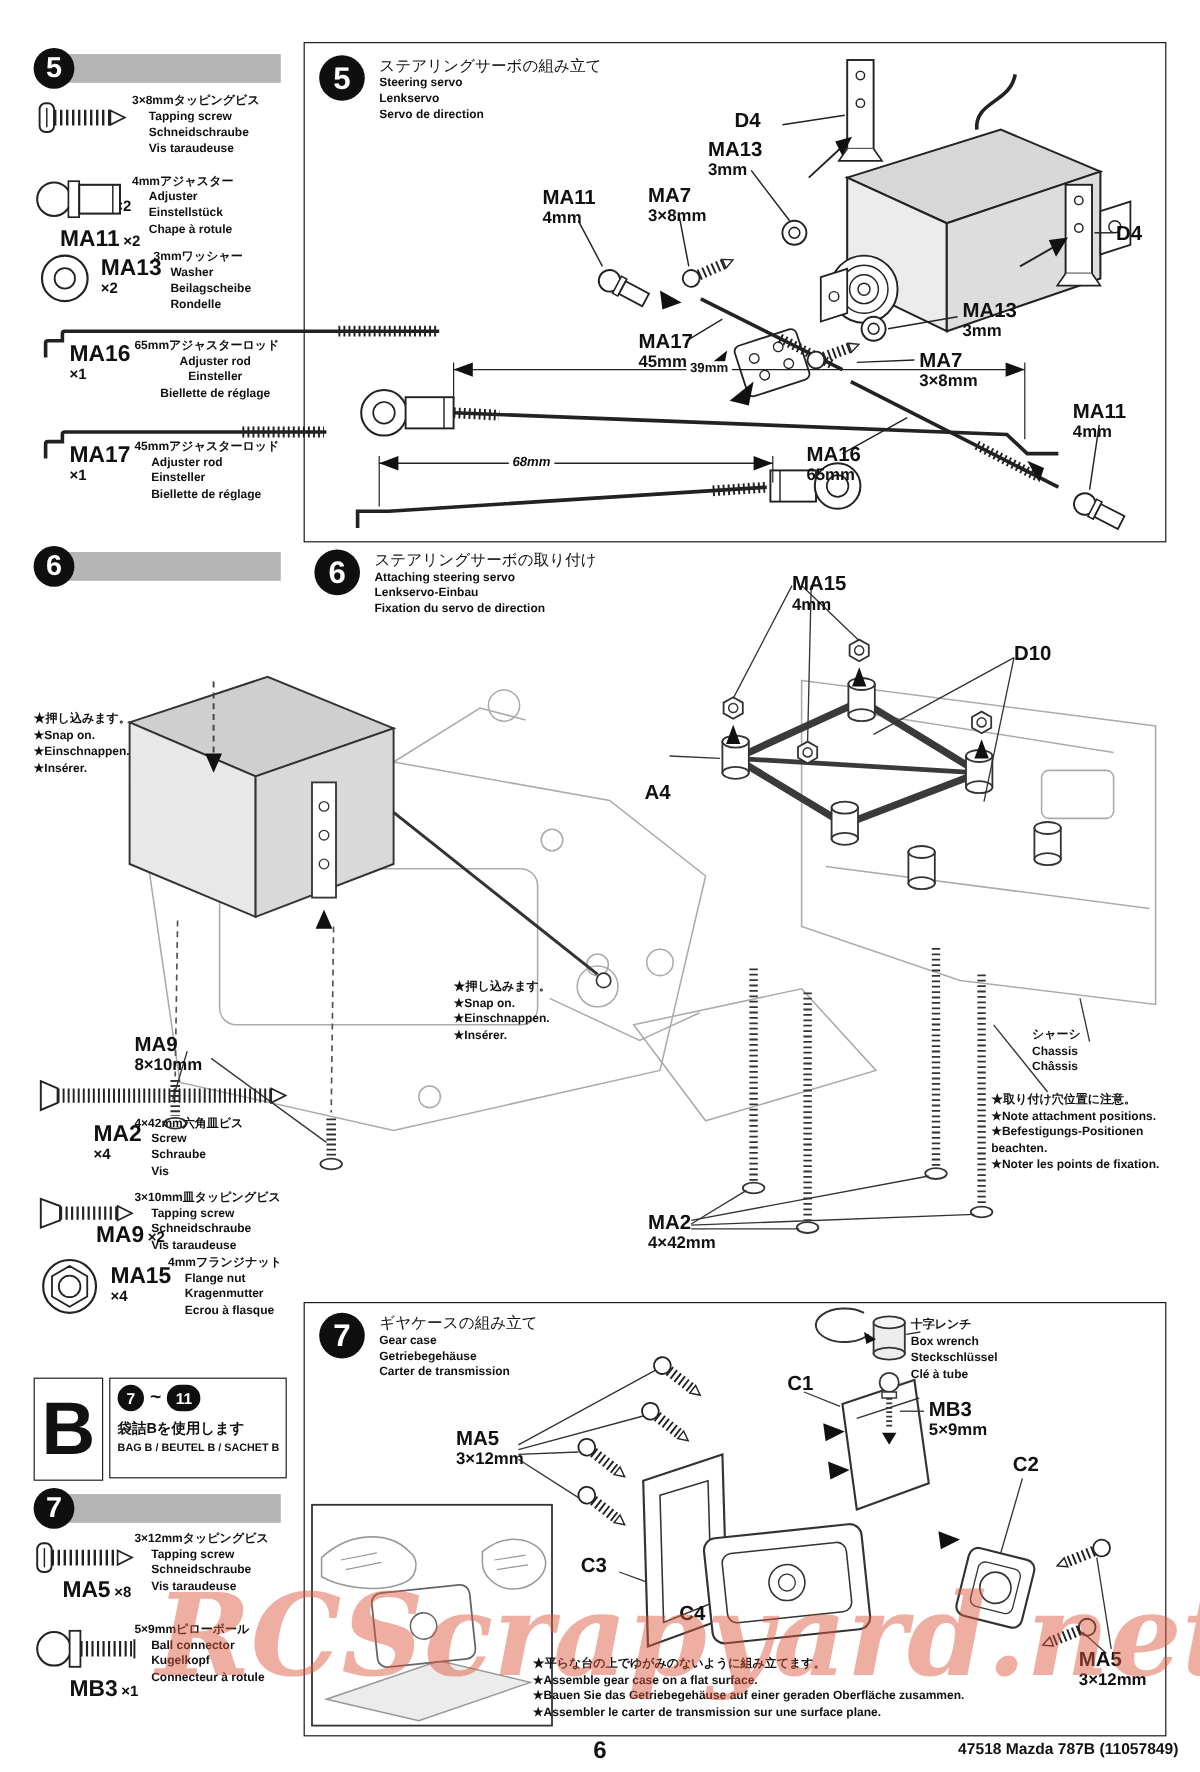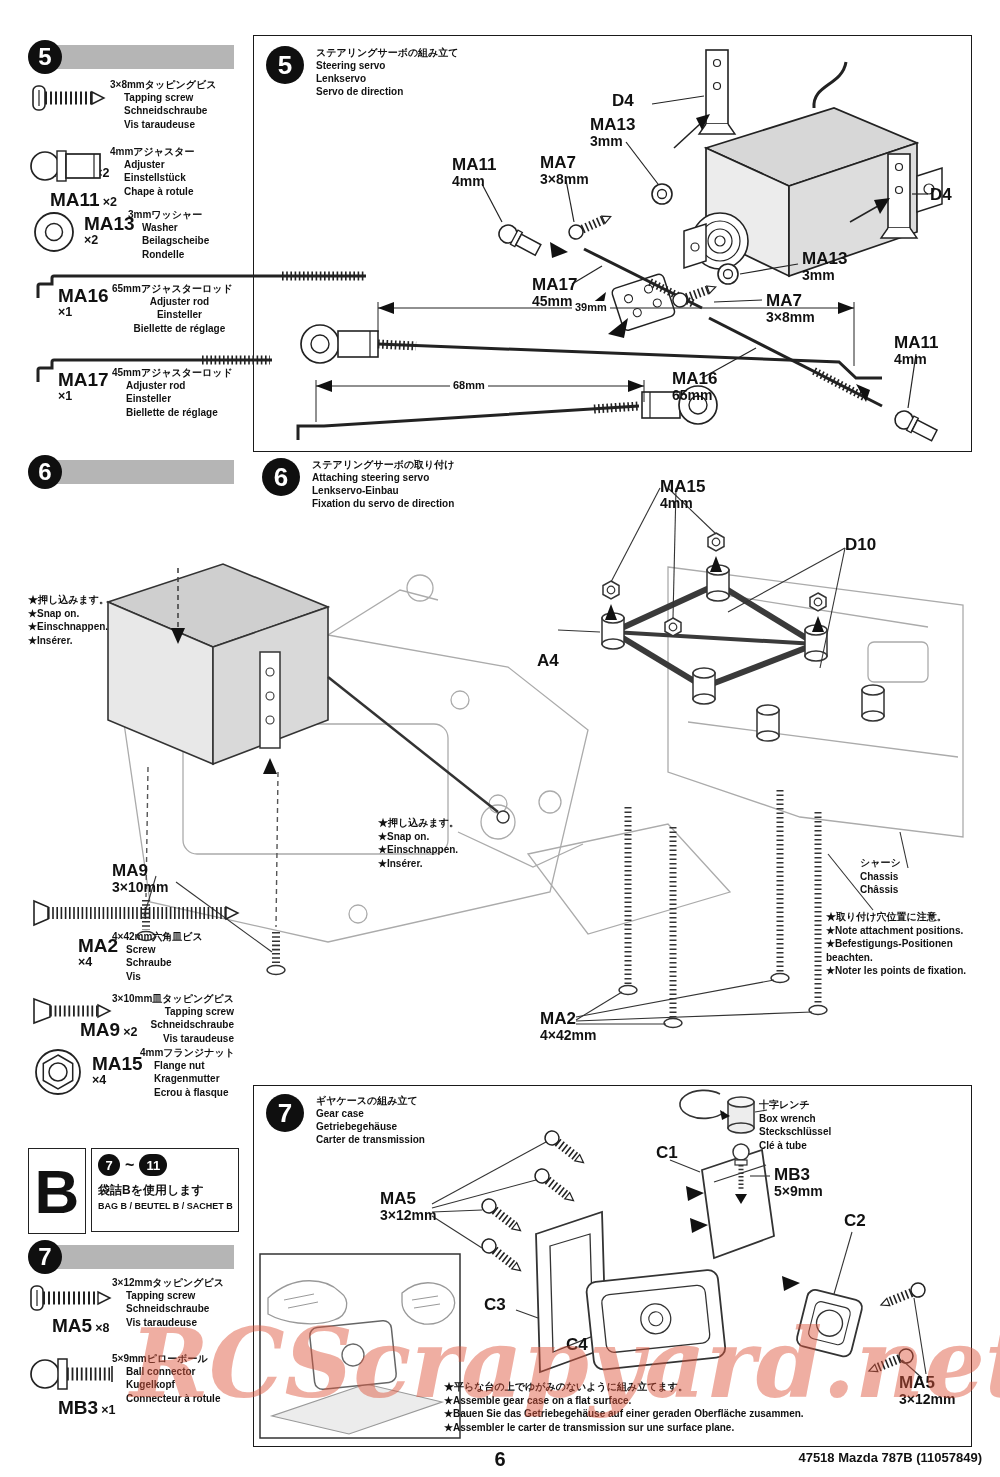--- a/index.html
+++ b/index.html
@@ -18,21 +18,21 @@
   .pid .qty.stack{display:block;}
   .pid .qty.inline{margin-left:3px;}
   .desc{position:absolute;font-size:10px;font-weight:bold;line-height:1.32;white-space:nowrap;}
   .desc .sub{padding-left:14px;}
   .call{position:absolute;font-weight:bold;font-size:17px;line-height:1.05;white-space:nowrap;}
   .call .sz{display:block;font-size:14px;}
   .note{position:absolute;font-size:10px;font-weight:bold;line-height:1.35;}
   .secbox{position:absolute;border:1.6px solid #1a1a1a;background:#fff;}
   .sec-head{position:absolute;display:flex;gap:12px;align-items:flex-start;}
   .sec-head .ncirc{position:static;flex:0 0 auto;}
-  .t-ja{font-size:10px;font-weight:bold;}
+  .t-ja{font-size:13px;font-weight:normal;}
   .t-sub{font-size:10px;font-weight:bold;line-height:1.28;}
   .dim{position:absolute;font-weight:bold;font-size:11px;background:#fff;padding:0 3px;}
   .wm{position:absolute;font-family:"DejaVu Serif",serif;font-style:italic;font-weight:bold;
       color:rgba(222,85,60,0.48);z-index:60;pointer-events:none;white-space:nowrap;font-size:95px;}
   .bag{position:absolute;display:flex;gap:5px;}
   .bag-letter{width:56px;height:84px;border:1.6px solid #222;display:flex;align-items:center;justify-content:center;
               font-size:62px;font-weight:bold;}
   .bag-info{width:148px;height:84px;border:1.6px solid #222;padding:5px 6px;box-sizing:border-box;}
   .bag-range{display:flex;align-items:center;gap:5px;font-weight:bold;font-size:16px;}
   .bag-ja{font-size:12px;font-weight:bold;margin-top:6px;white-space:nowrap;}
@@ -239,21 +239,21 @@
     <div class="call" style="left:676px;top:150px;"><span>D4</span></div>
     <div class="call" style="left:336px;top:80px;"><span>MA13</span><span class="sz">3mm</span></div>
     <div class="call" style="left:286px;top:118px;"><span>MA7</span><span class="sz">3×8mm</span></div>
     <div class="call" style="left:198px;top:120px;"><span>MA11</span><span class="sz">4mm</span></div>
     <div class="call" style="left:548px;top:214px;"><span>MA13</span><span class="sz">3mm</span></div>
     <div class="call" style="left:512px;top:256px;"><span>MA7</span><span class="sz">3×8mm</span></div>
     <div class="call" style="left:278px;top:240px;"><span>MA17</span><span class="sz">45mm</span></div>
     <div class="call" style="left:418px;top:334px;"><span>MA16</span><span class="sz">65mm</span></div>
     <div class="call" style="left:640px;top:298px;"><span>MA11</span><span class="sz">4mm</span></div>
     <div class="dim" style="left:318px;top:265px;">39mm</div>
-    <div class="dim" style="left:196px;top:343px;">68mm</div>
+    <div class="dim" style="left:170px;top:343px;font-style:italic;">68mm</div>
   </div>
 
   <div class="side-bar" style="left:42px;top:460px;width:192px;"></div>
   <div class="ncirc md" style="left:28px;top:455px;">6</div>
 
   <div class="sec-head" style="left:262px;top:458px;">
     <div class="ncirc lg">6</div>
     <div>
       <div class="t-ja">ステアリングサーボの取り付け</div>
       <div class="t-sub">Attaching steering servo</div>
@@ -375,21 +375,21 @@
       <div>★Snap on.</div>
     <div>★Einschnappen.</div>
       <div>★Insérer.</div>
   </div>
   <div class="note" style="left:378px;top:816px;width:130px;">
     <div>★押し込みます。</div>
       <div>★Snap on.</div>
     <div>★Einschnappen.</div>
       <div>★Insérer.</div>
   </div>
-  <div class="call" style="left:112px;top:862px;"><span>MA9</span><span class="sz">3×10mm</span></div>
+  <div class="call" style="left:112px;top:862px;"><span>MA9</span><span class="sz">8×10mm</span></div>
   <div class="note" style="left:860px;top:856px;">
     <div>シャーシ</div>
       <div>Chassis</div>
       <div>Châssis</div>
   </div>
   <div class="note" style="left:826px;top:910px;width:164px;">
     <div>★取り付け穴位置に注意。</div>
       <div>★Note attachment positions.</div>
     <div>★Befestigungs-Positionen beachten.</div>
       <div>★Noter les points de fixation.</div>
@@ -408,21 +408,21 @@
     <div class="sub">Schraube</div>
     <div class="sub">Vis</div>
   </div>
 
   <svg class="abs" style="left:30px;top:994px;" width="88" height="34" viewBox="0 0 88 34">
     <polygon points="4,5 20,11 20,23 4,29" fill="#fff" stroke="#222" stroke-width="1.6"></polygon>
     <line x1="20" y1="17" x2="68" y2="17" stroke="#222" stroke-width="11" stroke-dasharray="1.8 2.8"></line>
     <polygon points="68,11 80,17 68,23" fill="#fff" stroke="#222" stroke-width="1.4"></polygon>
   </svg>
   <div class="pid" style="left:80px;top:1020px;"><span>MA9</span><span class="qty inline">×2</span></div>
-  <div class="desc" style="left:112px;top:992px;text-align:right;">
+  <div class="desc" style="left:112px;top:992px;">
     <div>3×10mm皿タッピングビス</div>
     <div class="sub">Tapping screw</div>
     <div class="sub">Schneidschraube</div>
     <div class="sub">Vis taraudeuse</div>
   </div>
 
   <svg class="abs" style="left:32px;top:1046px;" width="52" height="52" viewBox="0 0 52 52">
     <circle cx="26" cy="26" r="22" fill="#fff" stroke="#222" stroke-width="1.8"></circle>
     <polygon points="26,9 40.7,17.5 40.7,34.5 26,43 11.3,34.5 11.3,17.5" fill="#fff" stroke="#222" stroke-width="1.5"></polygon>
     <circle cx="26" cy="26" r="9" fill="#fff" stroke="#222" stroke-width="1.5"></circle>

